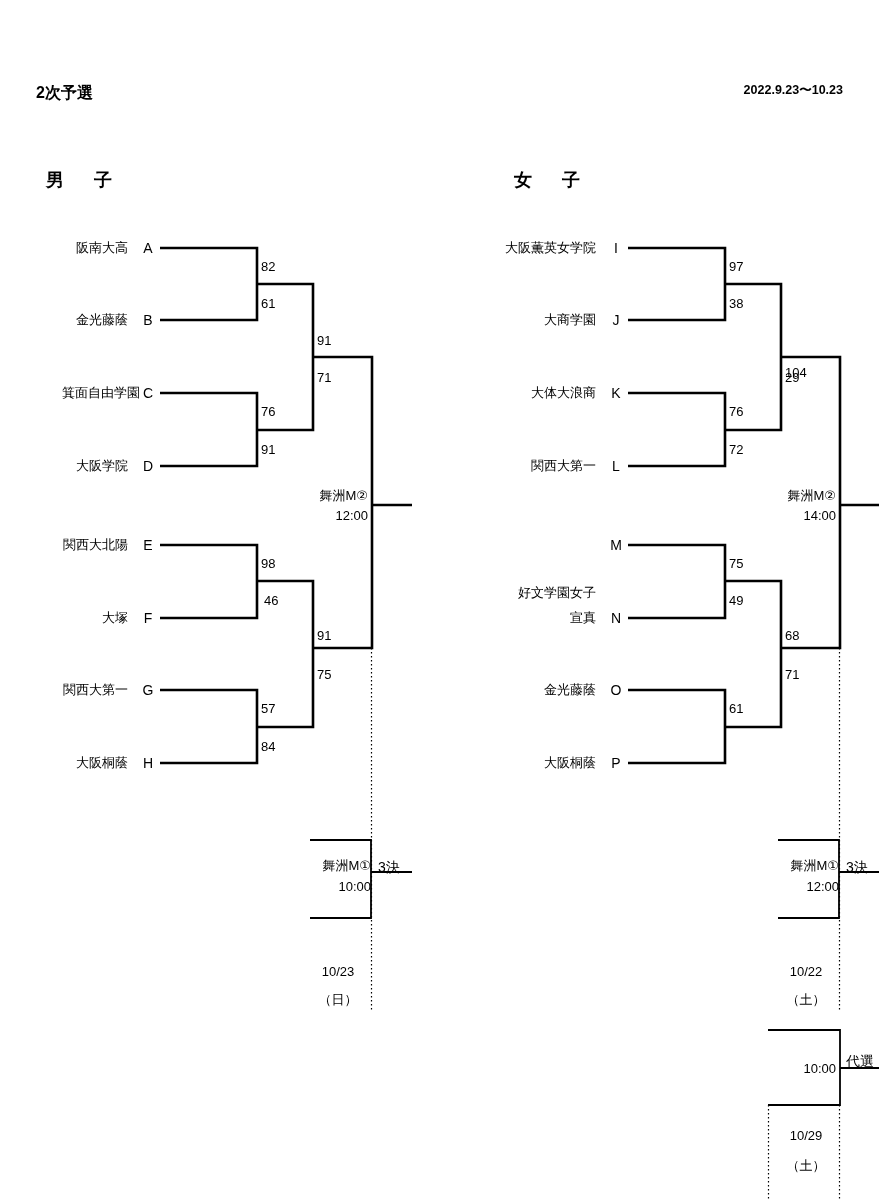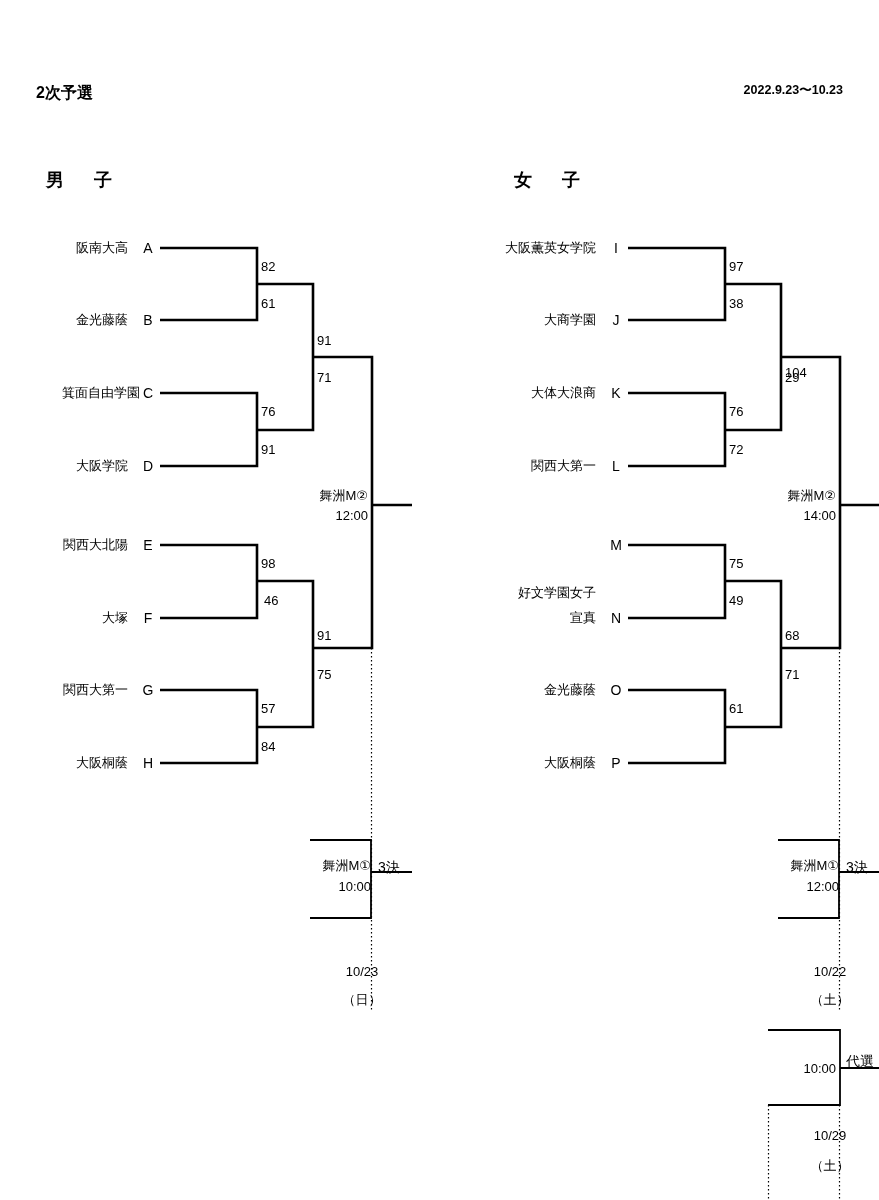--- a/index.html
+++ b/index.html
@@ -82,21 +82,20 @@
   .slot-label {
     font-size: 14px;
     white-space: nowrap;
     transform: translateY(-50%);
   }
   .date-note {
     font-size: 13px;
     white-space: nowrap;
     text-align: center;
     transform: translate(-50%, -50%);
-    margin-left: 24px;
   }
   svg.lines {
     position: absolute;
     left: 0;
     top: 0;
     width: 879px;
     height: 1200px;
     pointer-events: none;
   }
   svg.lines line, svg.lines polyline, svg.lines path {

